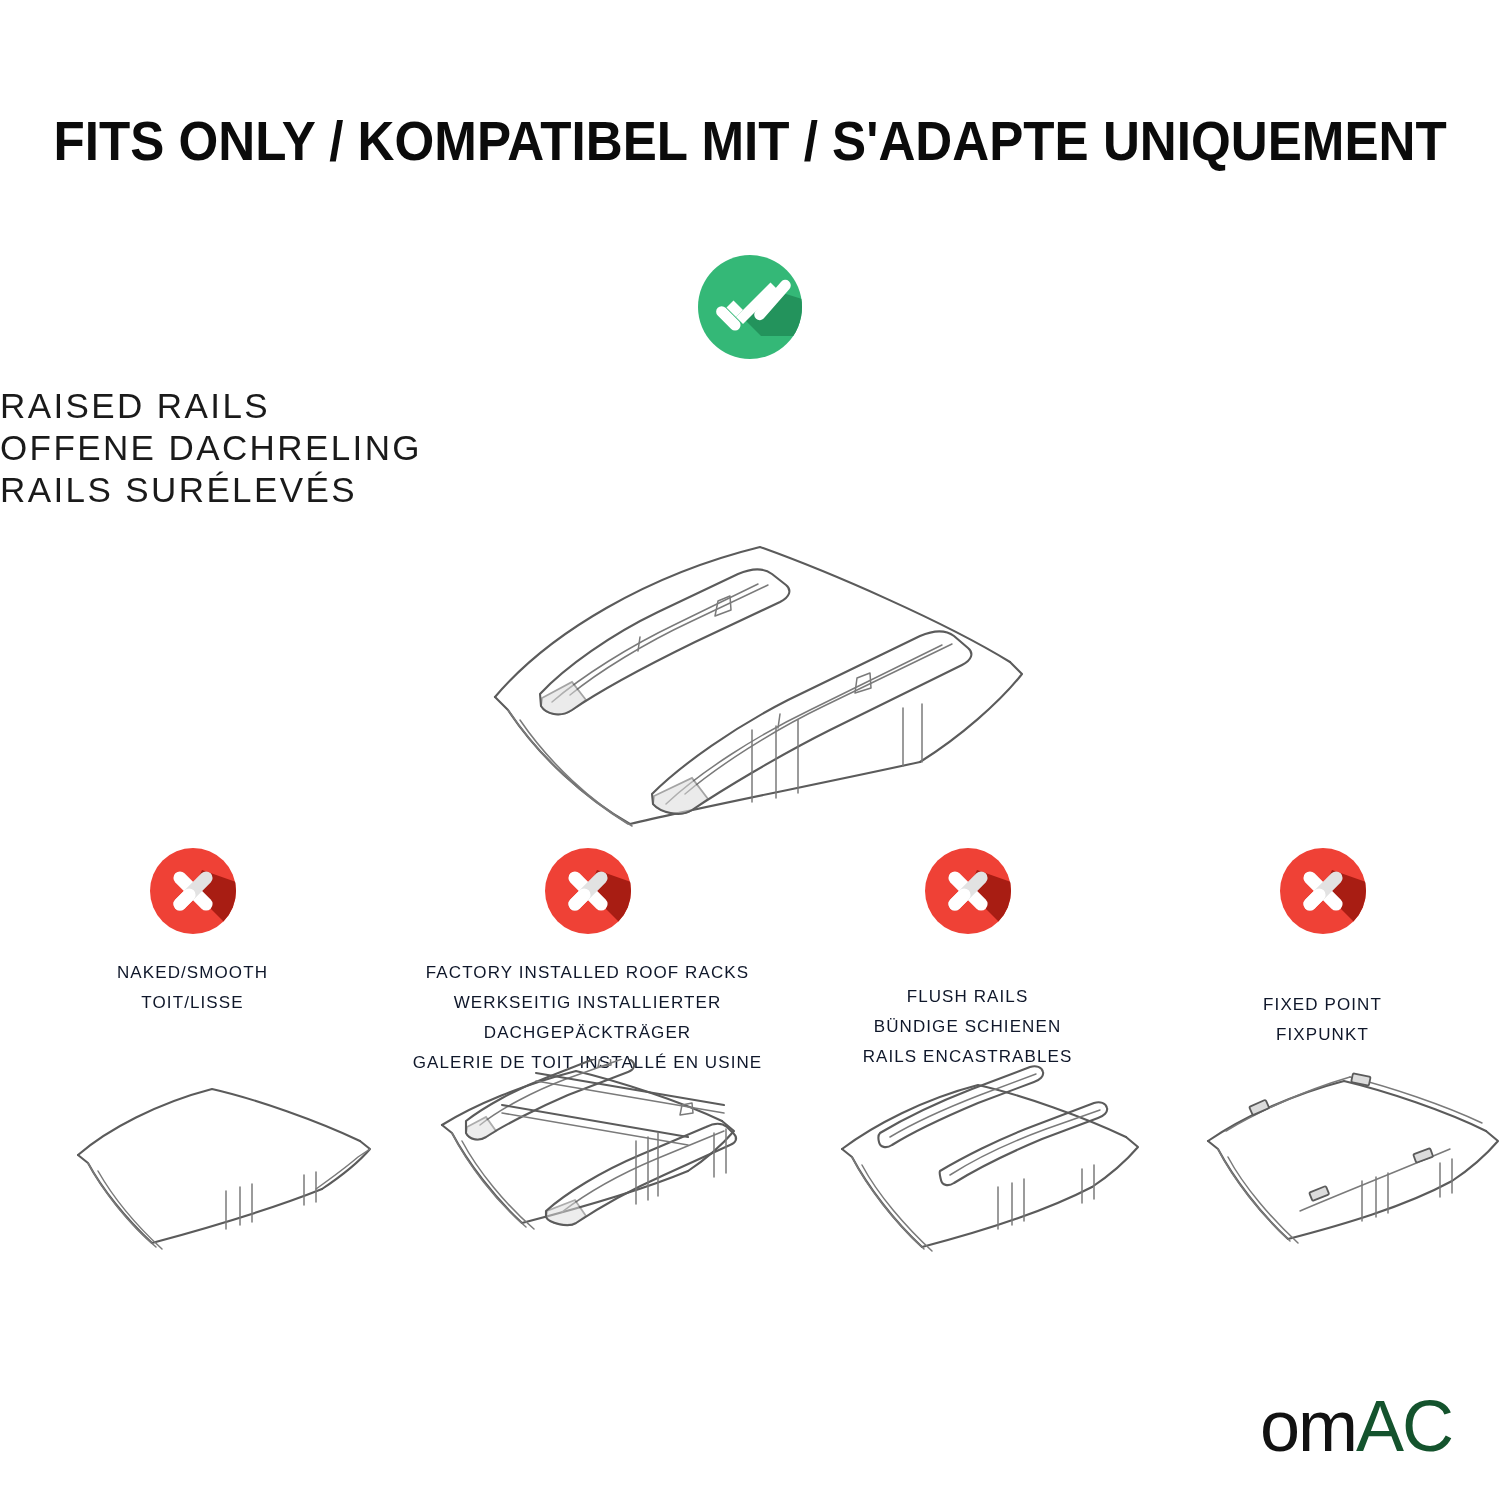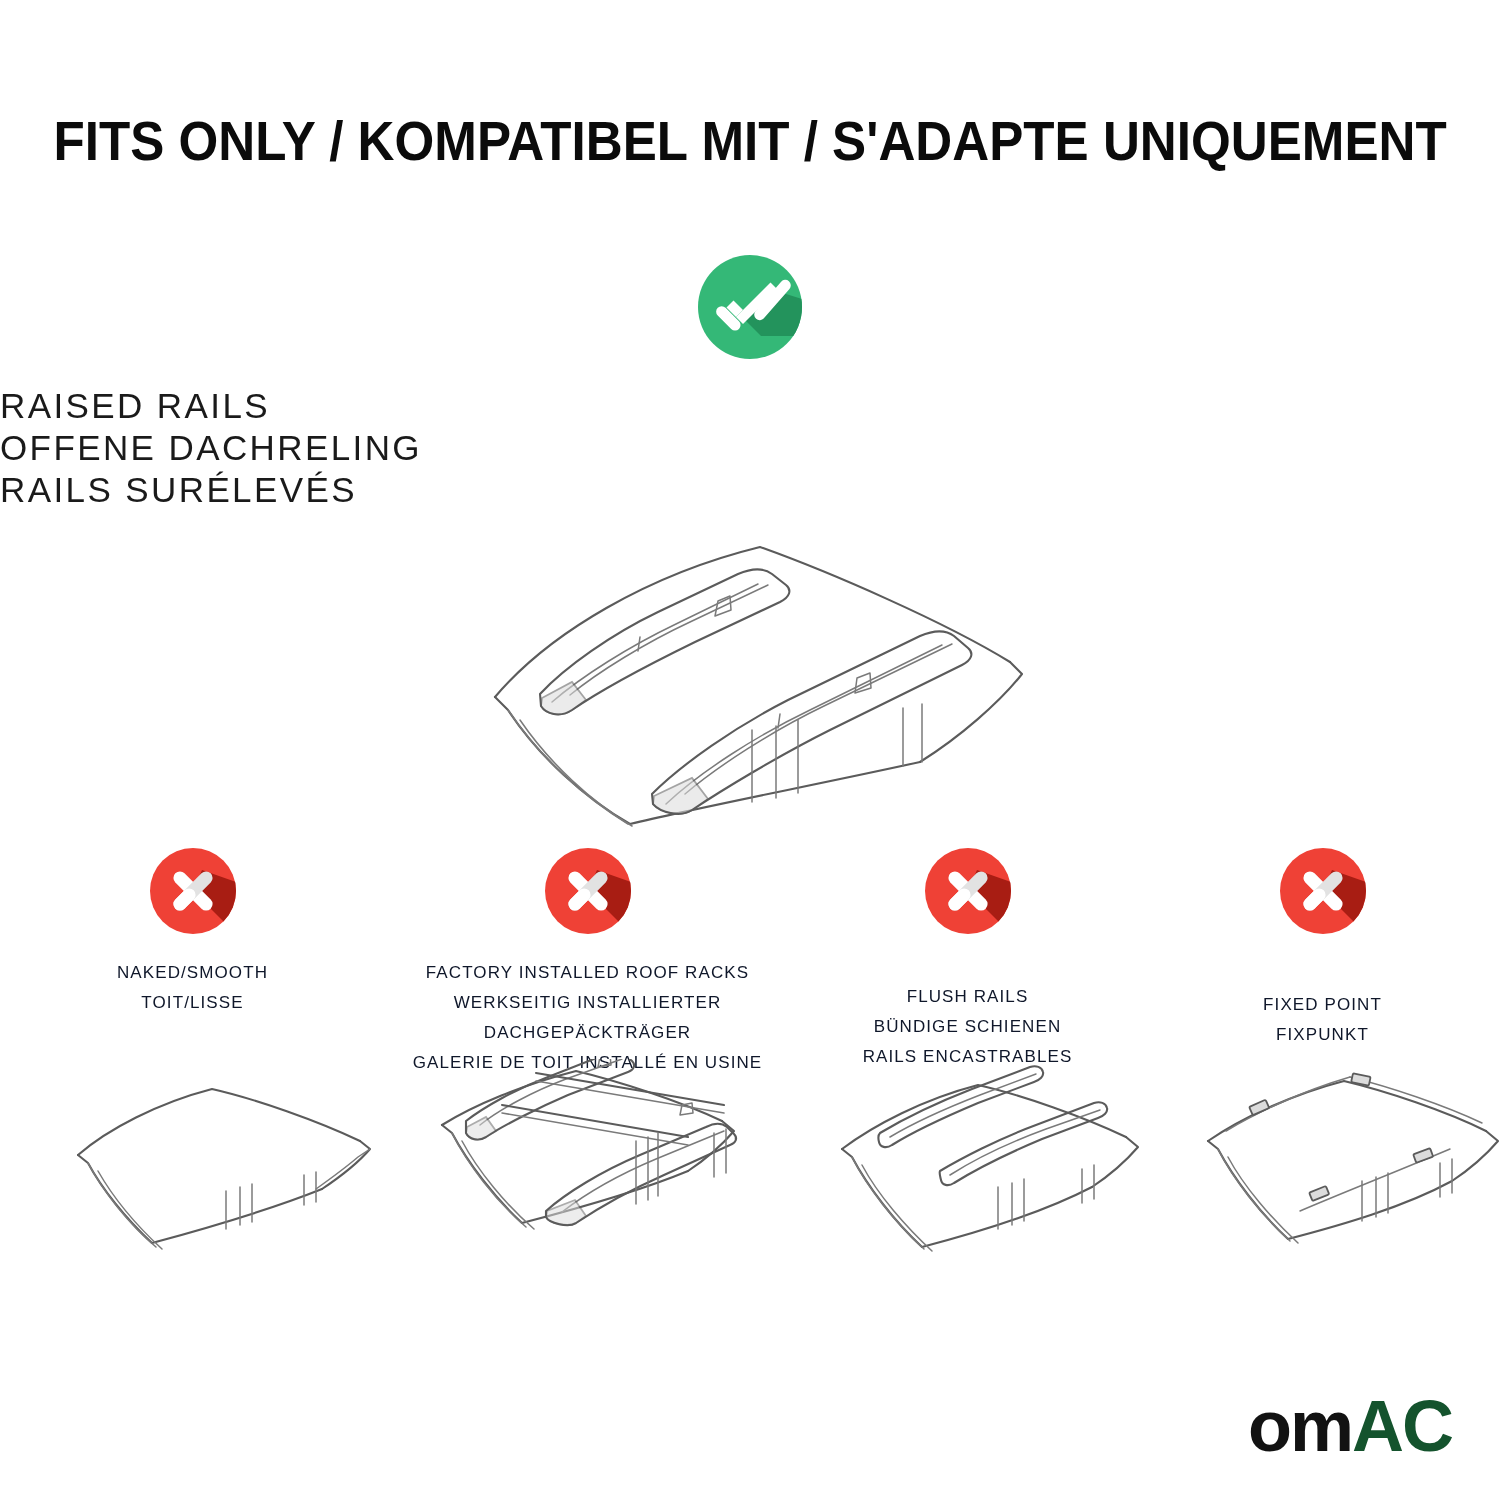--- a/index.html
+++ b/index.html
@@ -141,21 +141,21 @@
     height: 230px;
   }
 
   
   .logo {
     position: absolute;
     right: 48px;
     bottom: 38px;
     display: flex;
     align-items: flex-start;
-    font-weight: bold;
+    font-weight: normal;
     font-size: 72px;
     line-height: 72px;
     letter-spacing: -2px;
   }
   .logo .logo-om { color: #121212; }
   .logo .logo-ac { color: #14532d; }
 
   .sketch { stroke: #5b5b5b; fill: none; stroke-width: 2.1; stroke-linecap: round; stroke-linejoin: round; }
   .sketch-thin { stroke: #7a7a7a; fill: none; stroke-width: 1.5; stroke-linecap: round; stroke-linejoin: round; }
   .sketch-fill { fill: #dcdcdc; stroke: #5b5b5b; stroke-width: 1.8; }

